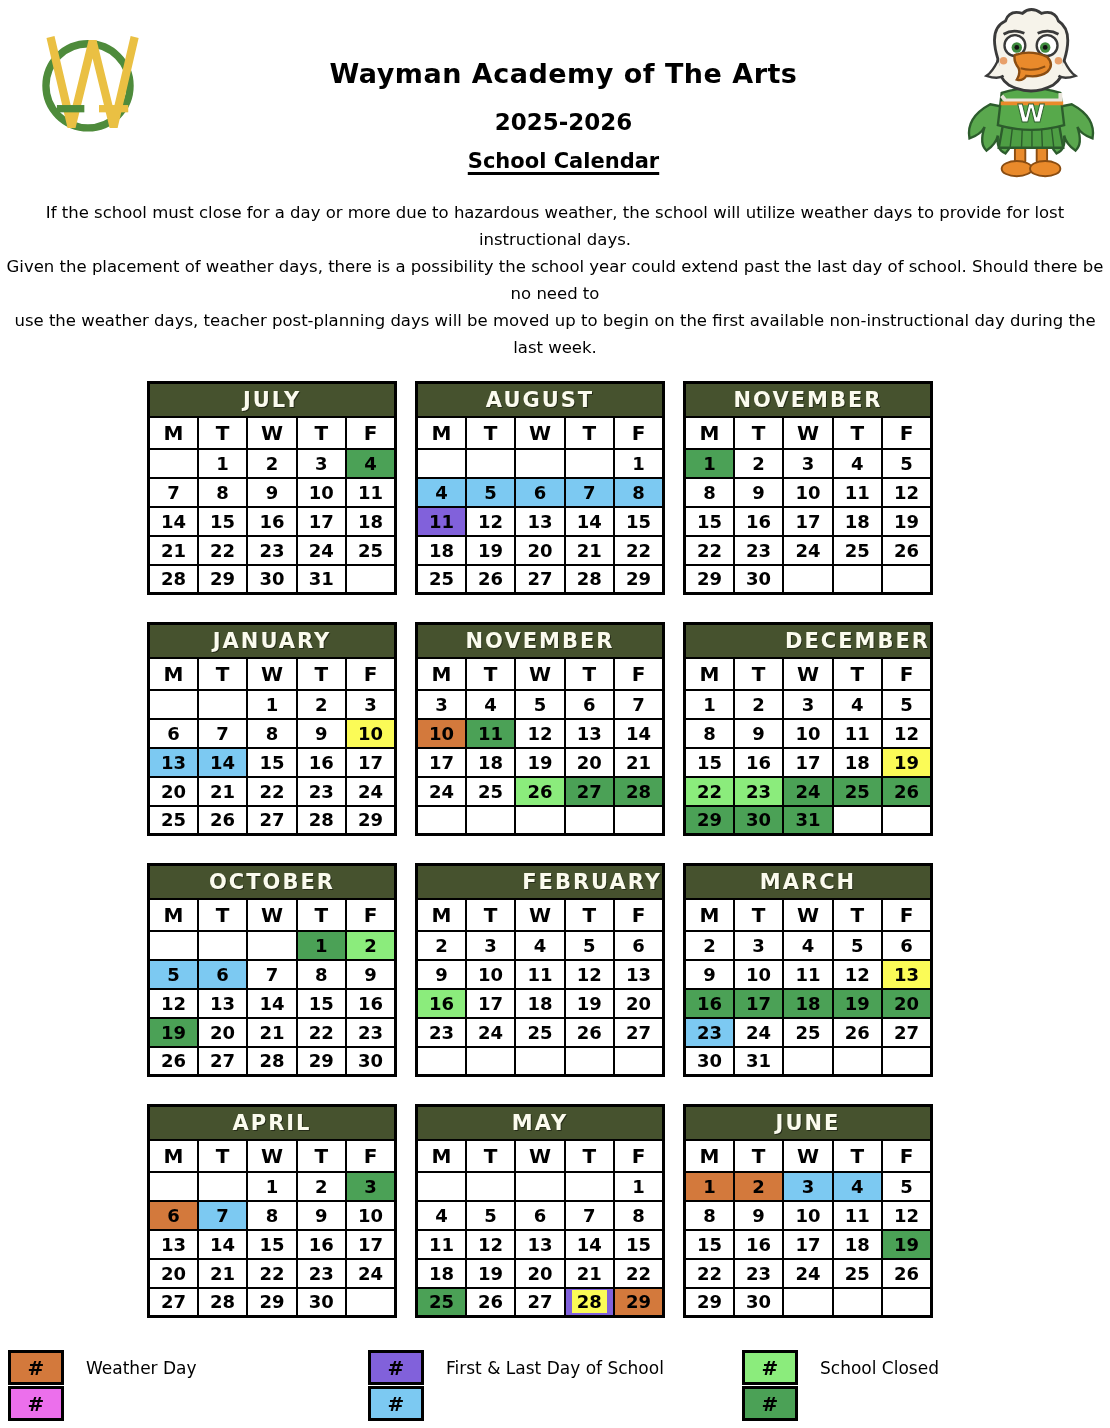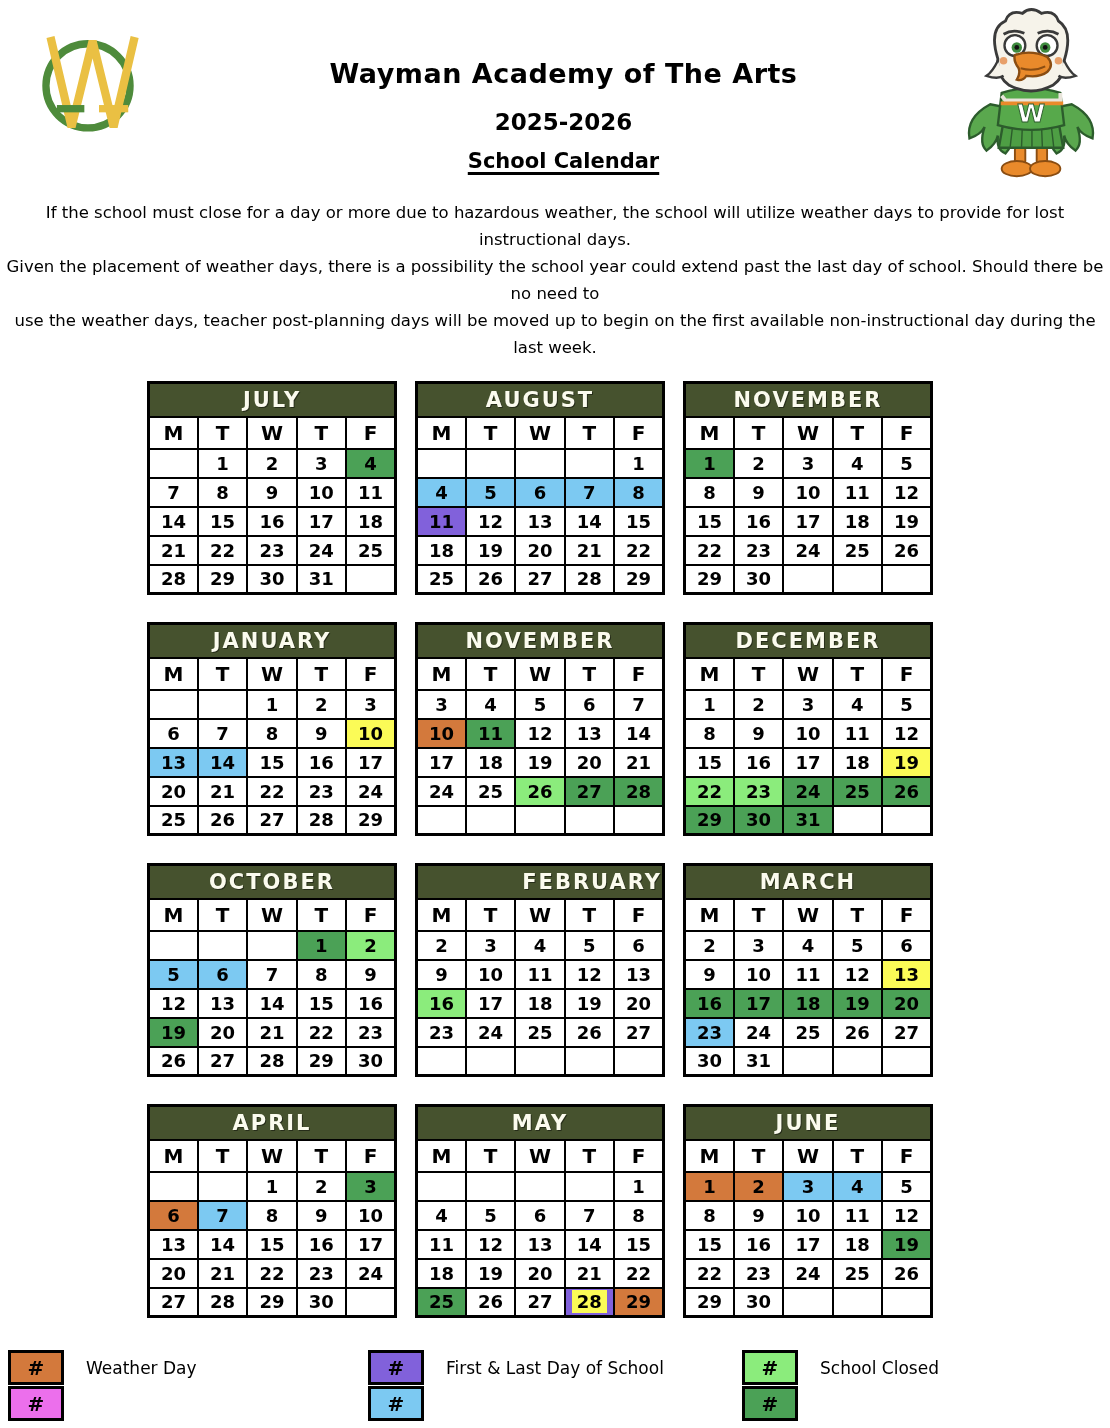--- a/index.html
+++ b/index.html
@@ -359,21 +359,21 @@
             <td class="dc"></td>
             <td class="dc"></td>
             <td class="dc"></td>
             <td class="dc"></td>
           </tr>
         </tbody>
       </table>
       <table class="month">
         <thead>
           <tr>
-            <th colspan="5" class="mtitle" style="background: rgb(70, 82, 46);">DECEMBER</th>
+            <th colspan="5" class="mtitle" style="background: rgb(70, 82, 46); text-align: right;">DECEMBER</th>
           </tr>
           <tr>
             <th class="dh">M</th>
             <th class="dh">T</th>
             <th class="dh">W</th>
             <th class="dh">T</th>
             <th class="dh">F</th>
           </tr>
         </thead>
         <tbody>

